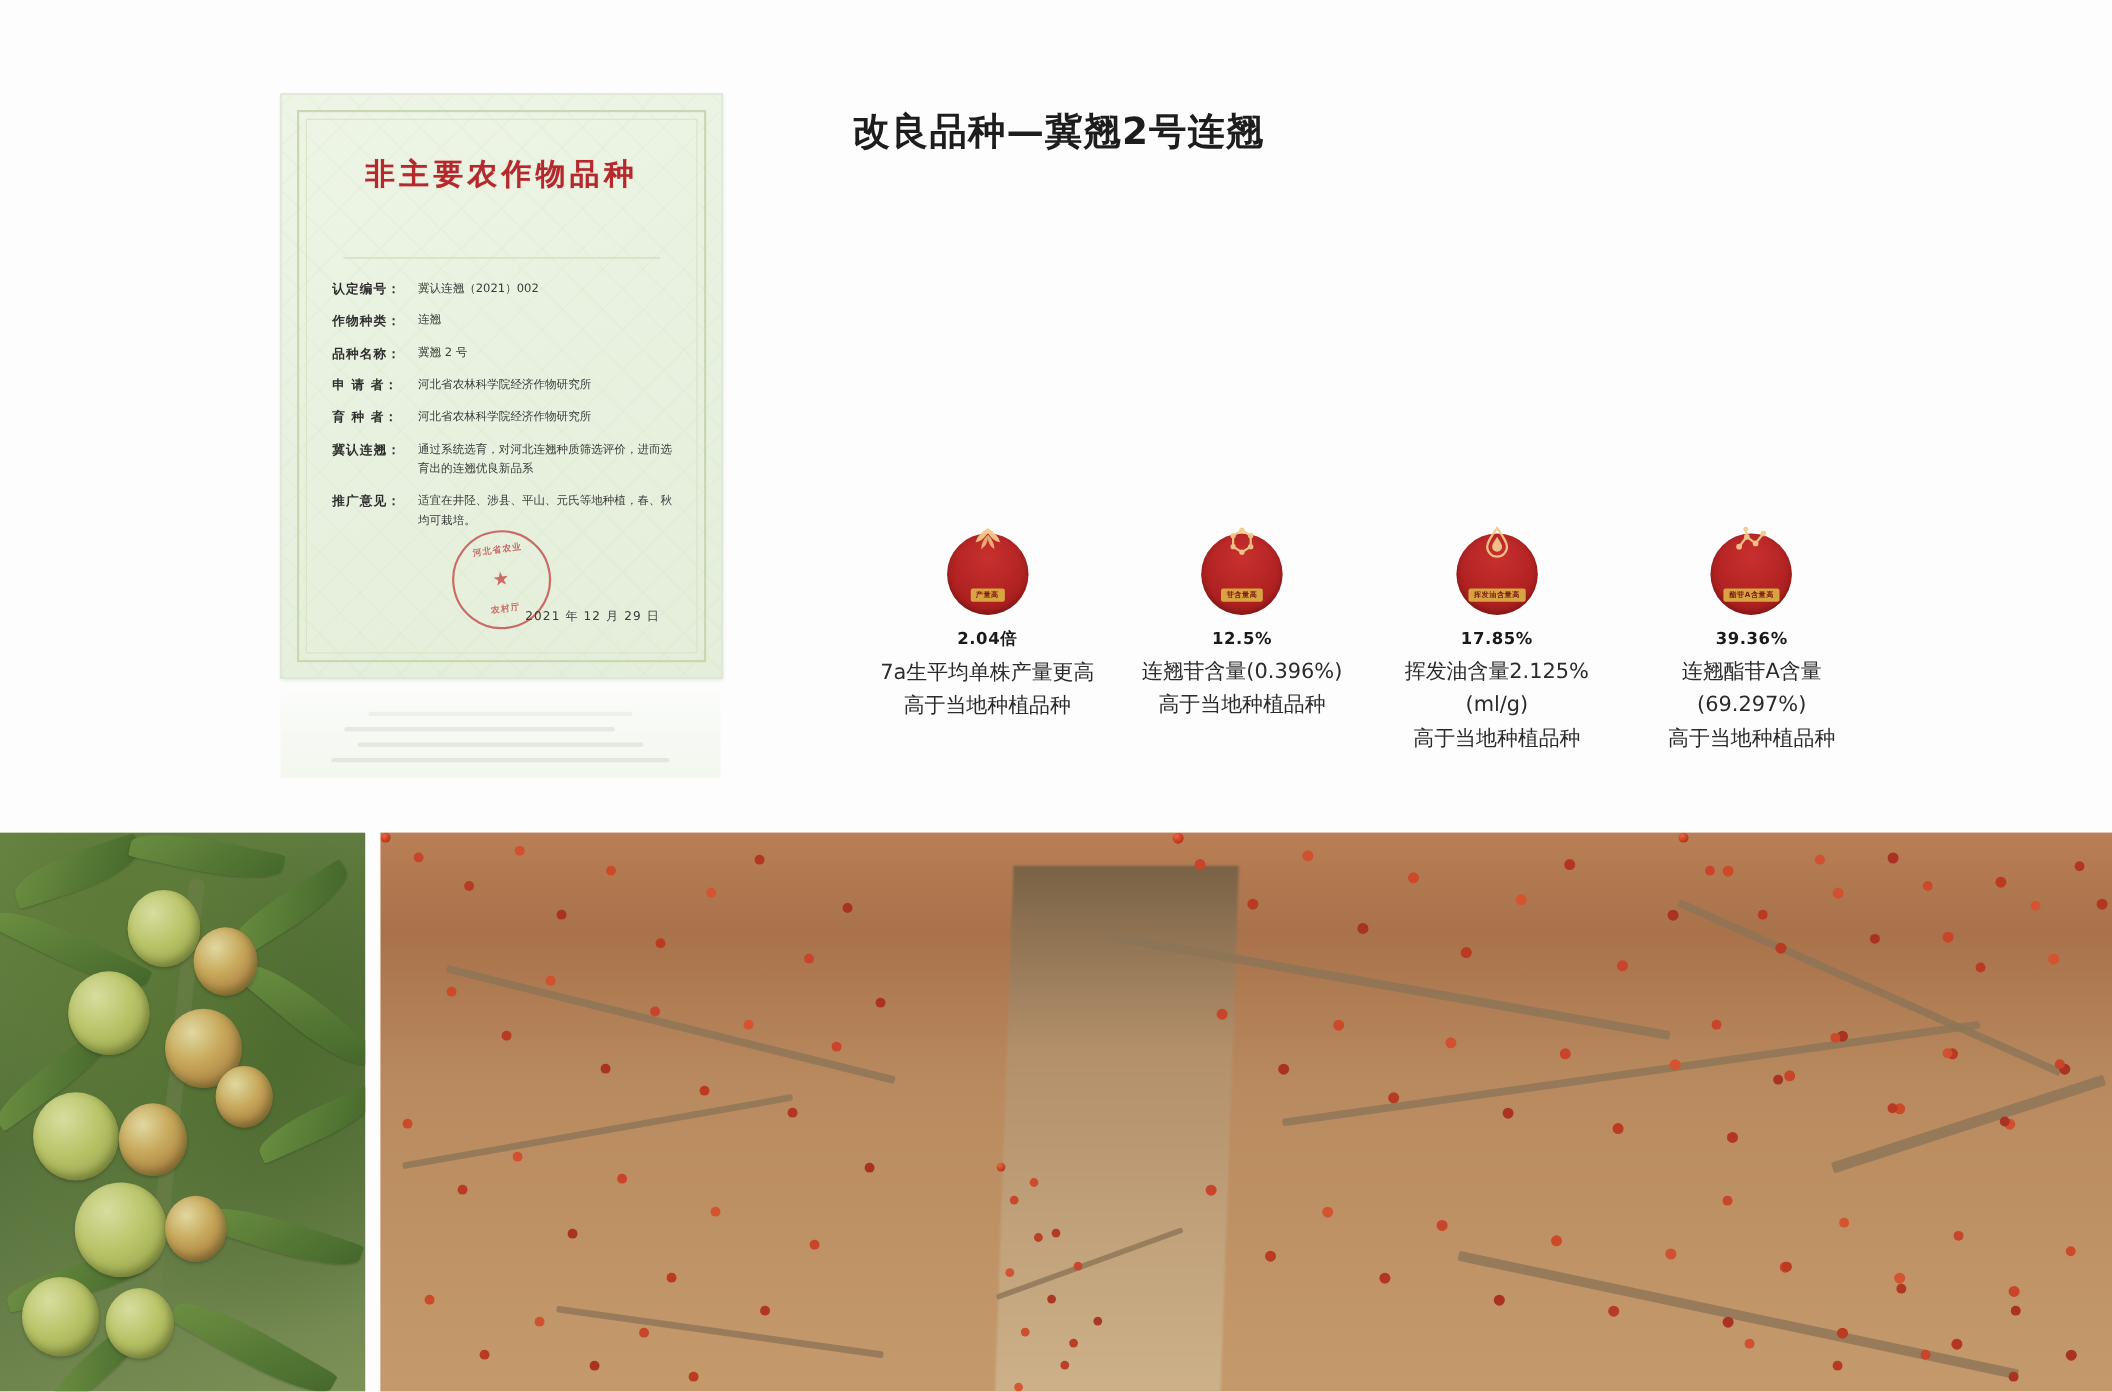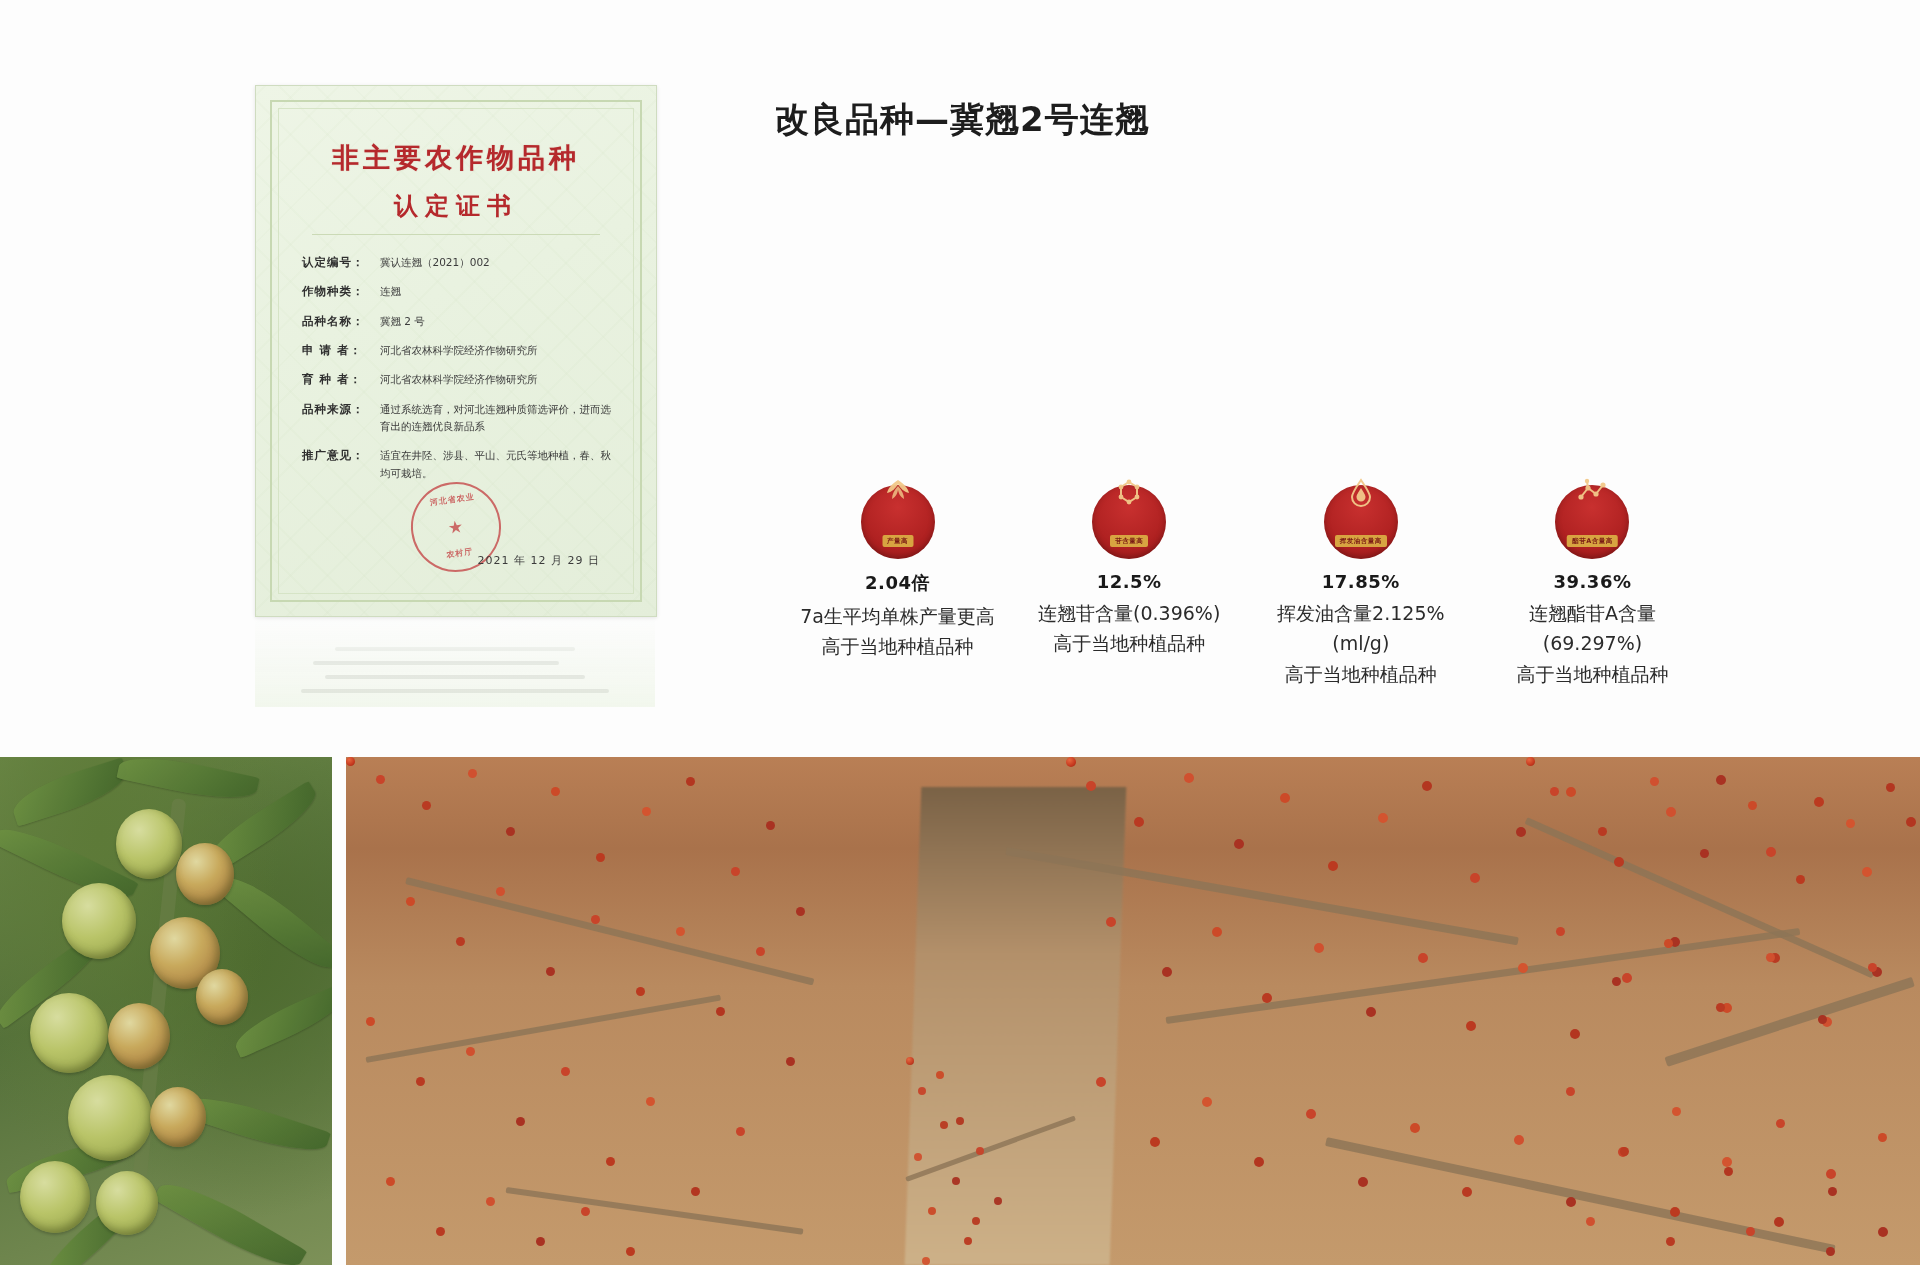--- a/index.html
+++ b/index.html
@@ -254,21 +254,21 @@
     background: #d8a441;
     color: #7a1a14;
     font-size: 6.5px;
     font-weight: bold;
     letter-spacing: 0.5px;
     padding: 1.5px 5px;
     border-radius: 2px;
     white-space: nowrap;
   }
   .stat-value {
-    font-size: 18px;
+    font-size: 15px;
     font-weight: bold;
     color: #1a1a1a;
     margin-bottom: 6px;
     letter-spacing: 0.5px;
   }
   .stat-desc {
     font-size: 19px;
     color: #2b2b2b;
     line-height: 1.6;
   }
@@ -359,21 +359,20 @@
 
 <div class="page">
 
   <div class="cert-wrap">
     <div class="cert">
       <div class="cert-watermark"></div>
       <div class="cert-inner-border"></div>
       <div class="cert-inner-border2"></div>
 
       <div class="cert-title">非主要农作物品种</div>
-      <div class="cert-subtitle">认定证书</div>
       <div class="cert-rule"></div>
 
       <div class="cert-fields">
         <div class="cert-row">
           <div class="cert-label">认定编号：</div>
           <div class="cert-value">冀认连翘（2021）002</div>
         </div>
         <div class="cert-row">
           <div class="cert-label">作物种类：</div>
           <div class="cert-value">连翘</div>
@@ -384,21 +383,21 @@
         </div>
         <div class="cert-row">
           <div class="cert-label">申 请 者：</div>
           <div class="cert-value">河北省农林科学院经济作物研究所</div>
         </div>
         <div class="cert-row">
           <div class="cert-label">育 种 者：</div>
           <div class="cert-value">河北省农林科学院经济作物研究所</div>
         </div>
         <div class="cert-row">
-          <div class="cert-label">品种来源：</div>
+          <div class="cert-label">冀认连翘：</div>
           <div class="cert-value">通过系统选育，对河北连翘种质筛选评价，进而选育出的连翘优良新品系</div>
         </div>
         <div class="cert-row">
           <div class="cert-label">推广意见：</div>
           <div class="cert-value">适宜在井陉、涉县、平山、元氏等地种植，春、秋均可栽培。</div>
         </div>
       </div>
 
       <div class="cert-seal">
         <span class="seal-top">河北省农业</span>

